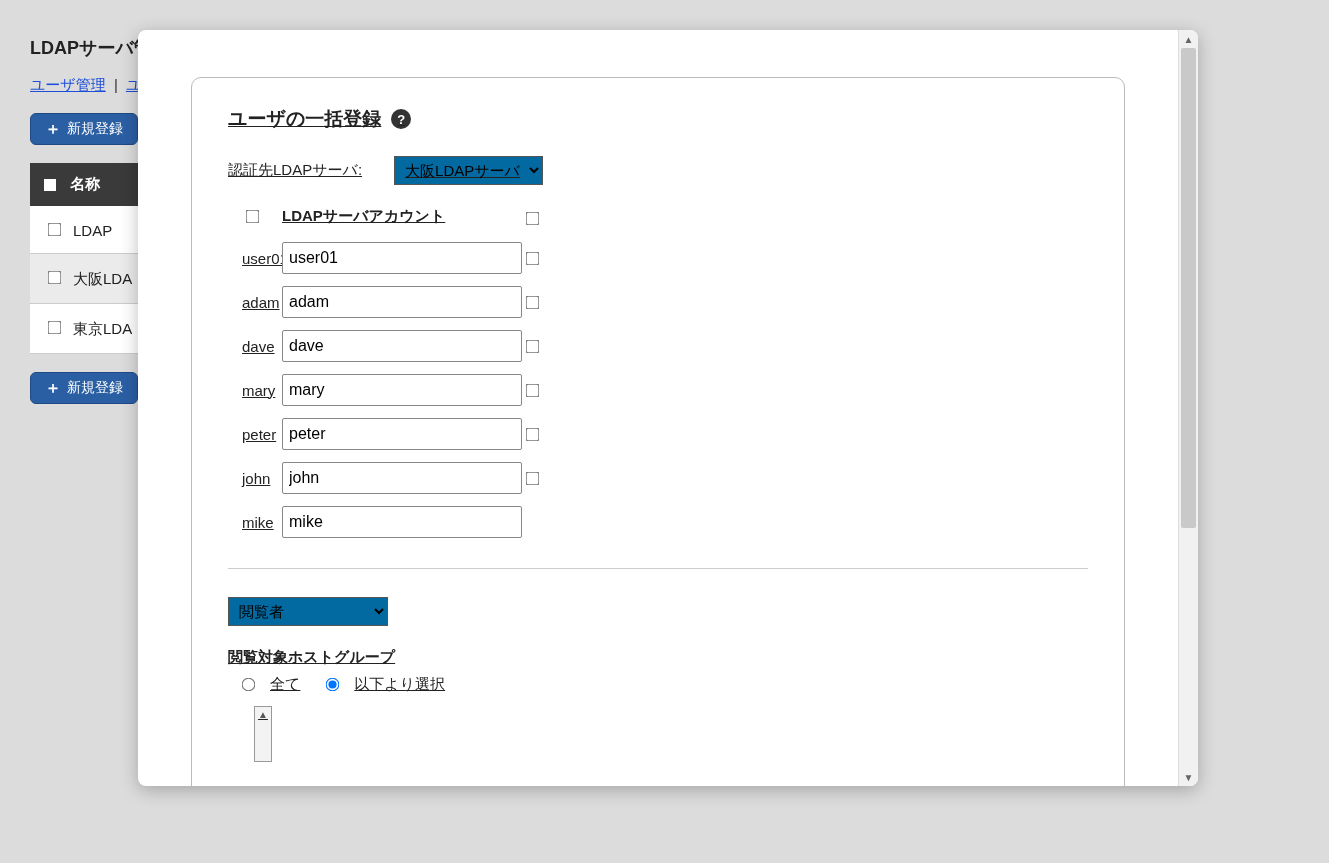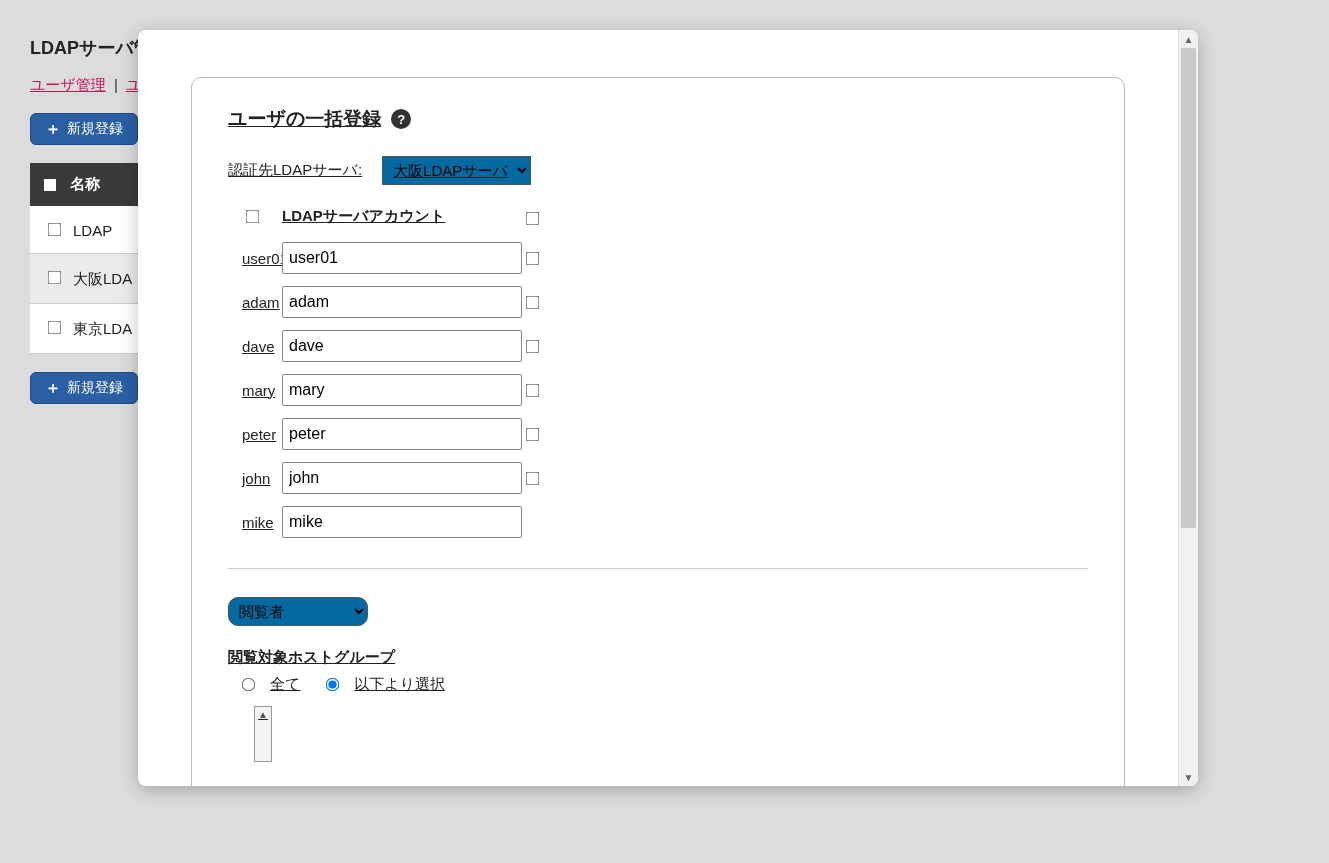--- a/index.html
+++ b/index.html
@@ -16,21 +16,21 @@
   }
   .bg-title {
     font-weight: 700;
     font-size: 18px;
     margin-bottom: 16px;
   }
   .breadcrumb {
     font-size: 15px;
     margin-bottom: 18px;
   }
-  .breadcrumb a { color: #be185d; text-decoration: underline; cursor: pointer; }
+  .breadcrumb a { color: #1d4ed8; text-decoration: underline; cursor: pointer; }
   .breadcrumb .sep { margin: 0 4px; color: #333; }
   .btn {
     display: inline-flex;
     align-items: center;
     background: #2b5fa4;
     color: #fff;
     border: 1px solid #1f4a85;
     border-radius: 6px;
     padding: 6px 14px;
     font-size: 14px;
@@ -92,21 +92,21 @@
     align-items: center;
     gap: 10px;
     margin-bottom: 24px;
   }
   .help-icon {
     display:inline-flex; align-items:center; justify-content:center;
     width:20px; height:20px; border-radius:50%;
     background:#333; color:#fff; font-size:13px; font-weight:700;
   }
   .field-row {
-    display:flex; align-items:center; gap:20px; margin-bottom:22px;
+    display:flex; align-items:center; gap:32px; margin-bottom:22px;
   }
   .field-row label { font-size:15px; }
   select {
     font-size:15px; padding:4px 6px; border:1px solid #555; background:#0369a1;
   }
   .user-grid {
     display:grid;
     grid-template-columns: 40px 240px 370px;
     row-gap: 12px;
     align-items:center;
@@ -117,21 +117,21 @@
     font-weight:700; font-size:15px; padding-bottom:4px;
   }
   .user-grid .hdr.center { text-align:center; }
   .user-grid .acct { font-size:15px; }
   .user-grid input[type=text]{
     width:100%; font-size:16px; padding:6px 6px; border:1px solid #888; border-radius:2px;
   }
   .user-grid input[type=checkbox]{ transform:scale(1.05); }
   hr.divider { border:none; border-top:1px solid #ccc; margin: 18px 0 28px 0; }
   .sect-label { font-weight:700; font-size:15px; margin-bottom:8px; }
-  .perm-select { width:140px; margin-bottom:22px;border-radius:10px; }
+  .perm-select { width:160px; margin-bottom:22px; }
   .radio-row { margin-left:14px; display:flex; align-items:center; gap:11px; font-size:15px; }
   .radio-row input { margin:0 4px 0 0; transform:scale(1.05);}
   .listbox {
     margin-top:12px; margin-left:26px; width:18px; height:56px;
     border:1px solid #999; background:#f3f3f3;
     display:flex; align-items:flex-start; justify-content:center;
   }
   .listbox .arrow { font-size:10px; color:#555; margin-top:2px; }
 
   

